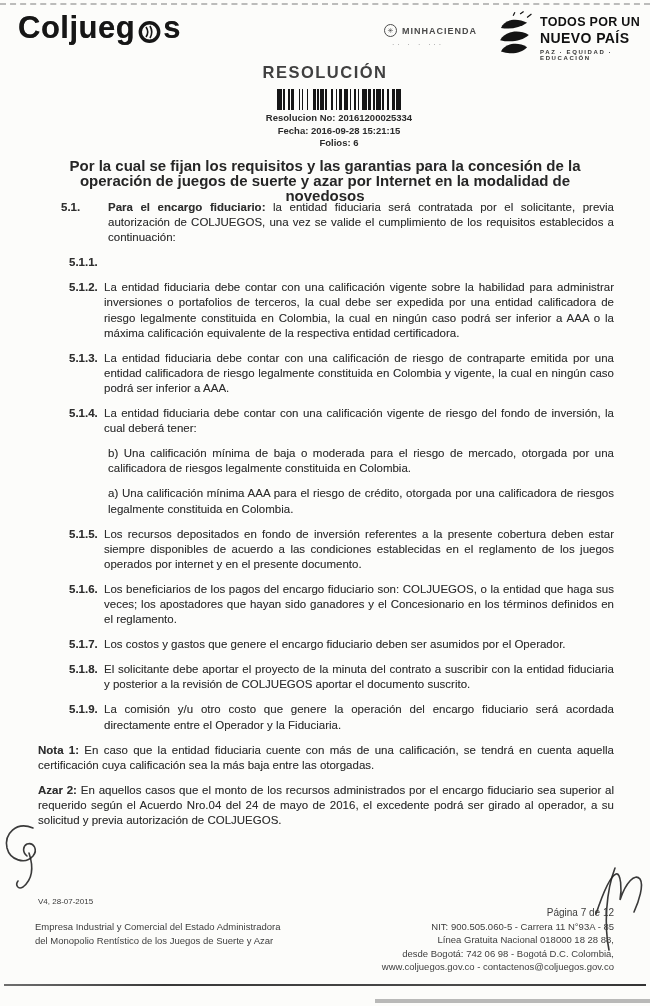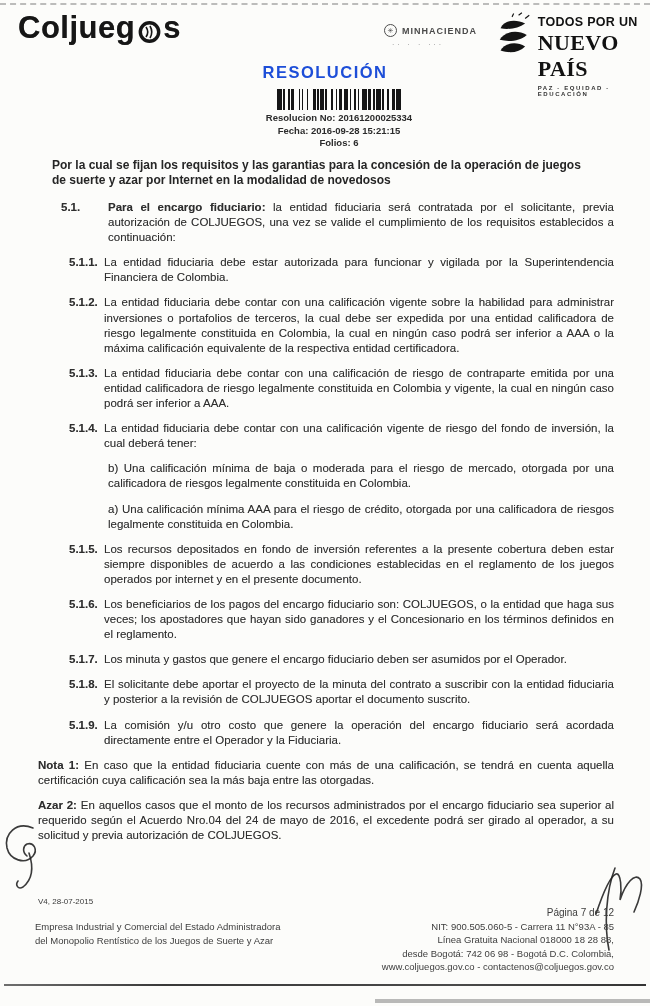--- a/index.html
+++ b/index.html
@@ -31,36 +31,36 @@
     width:13px; height:13px; border:1.3px solid #4d4d4d; border-radius:50%;
     display:flex; align-items:center; justify-content:center;
     font-size:7px; color:#4d4d4d; line-height:1;
   }
   .ministry-label { font-size:9px; letter-spacing:1px; color:#4a4a4a; font-weight:600; }
   .ministry-dots { position:absolute; left:392px; top:41px; font-size:7px; color:#9a9a9a; letter-spacing:3px; }
 
   .npais { position:absolute; left:494px; top:7px; display:flex; align-items:flex-start; gap:6px; }
   .npais-text { padding-top:8px; }
   .npais-l1 { font-size:12.5px; font-weight:800; color:#111; letter-spacing:.3px; }
-  .npais-l2 { font-size:22px; font-weight:800; color:#111; letter-spacing:.4px; margin-top:1px;font-family:Liberation Serif, serif; }
+  .npais-l2 { font-size:14px; font-weight:800; color:#111; letter-spacing:.4px; margin-top:1px; }
   .npais-tag { font-size:6px; letter-spacing:1.6px; color:#333; margin-top:3px; font-weight:600; }
 
   
   .doc-title {
     position:absolute; top:63px; left:0; right:0; text-align:center;
-    font-size:16.5px; font-weight:bold; letter-spacing:1.5px; color:#1d4ed8;
+    font-size:16.5px; font-weight:bold; letter-spacing:1.5px; color:#404040;
   }
   .stamp { position:absolute; top:89px; left:0; right:0; text-align:center;padding-left:28px; }
   .barcode { width:172px; height:21px; margin:0 auto 2px auto; white-space:nowrap; overflow:hidden; }
   .stamp-line { font-size:9.5px; font-weight:600; color:#2b2b2b; line-height:12.5px; }
 
   
   .subject {
-    position:absolute; top:158px; left:52px; right:52px; 
-    font-size:12px; font-weight:bold; line-height:15px; color:#262626;
+    position:absolute; top:158px; left:52px; right:52px; text-align:center;
+    font-size:15px; font-weight:bold; line-height:15px; color:#262626;
   }
   .body-flow {
     position:absolute; top:200px; left:38px; right:36px;
     font-size:11.5px; line-height:15.1px; text-align:justify;
     color:#2e2e2e; text-shadow:0 0 .4px rgba(0,0,0,.28);
   }
   .sec { display:flex; margin-bottom:10px; }
   .sec .num { flex:0 0 35px; margin-left:31px; font-weight:bold; }
   .sec.first .num { flex:0 0 47px; margin-left:23px; }
   .sec .txt { flex:1; }
@@ -129,21 +129,20 @@
 
   <div class="subject">Por la cual se fijan los requisitos y las garantias para la concesión de la operación de juegos de suerte y azar por Internet en la modalidad de novedosos</div>
 
   <div class="body-flow">
     <div class="sec first">
       <span class="num">5.1.</span>
       <span class="txt"><b>Para el encargo fiduciario:</b> <span>la entidad fiduciaria será contratada por el solicitante, previa autorización de COLJUEGOS, una vez se valide el cumplimiento de los requisitos establecidos a continuación:</span></span>
     </div>
     <div class="sec">
       <span class="num">5.1.1.</span>
-      <span class="txt">La entidad fiduciaria debe estar autorizada para funcionar y vigilada por la Superintendencia Financiera de Colombia.</span>
     </div>
     <div class="sec">
       <span class="num">5.1.2.</span>
       <span class="txt">La entidad fiduciaria debe contar con una calificación vigente sobre la habilidad para administrar inversiones o portafolios de terceros, la cual debe ser expedida por una entidad calificadora de riesgo legalmente constituida en Colombia, la cual en ningún caso podrá ser inferior a AAA o la máxima calificación equivalente de la respectiva entidad certificadora.</span>
     </div>
     <div class="sec">
       <span class="num">5.1.3.</span>
       <span class="txt">La entidad fiduciaria debe contar con una calificación de riesgo de contraparte emitida por una entidad calificadora de riesgo legalmente constituida en Colombia y vigente, la cual en ningún caso podrá ser inferior a AAA.</span>
     </div>
     <div class="sec">
@@ -155,21 +154,21 @@
     <div class="sec">
       <span class="num">5.1.5.</span>
       <span class="txt">Los recursos depositados en fondo de inversión referentes a la presente cobertura deben estar siempre disponibles de acuerdo a las condiciones establecidas en el reglamento de los juegos operados por internet y en el presente documento.</span>
     </div>
     <div class="sec">
       <span class="num">5.1.6.</span>
       <span class="txt">Los beneficiarios de los pagos del encargo fiduciario son: COLJUEGOS, o la entidad que haga sus veces; los apostadores que hayan sido ganadores y el Concesionario en los términos definidos en el reglamento.</span>
     </div>
     <div class="sec">
       <span class="num">5.1.7.</span>
-      <span class="txt">Los minuta y gastos que genere el encargo fiduciario deben ser asumidos por el Operador.</span>
+      <span class="txt">Los costos y gastos que genere el encargo fiduciario deben ser asumidos por el Operador.</span>
     </div>
     <div class="sec">
       <span class="num">5.1.8.</span>
       <span class="txt">El solicitante debe aportar el proyecto de la minuta del contrato a suscribir con la entidad fiduciaria y posterior a la revisión de COLJUEGOS aportar el documento suscrito.</span>
     </div>
     <div class="sec">
       <span class="num">5.1.9.</span>
       <span class="txt">La comisión y/u otro costo que genere la operación del encargo fiduciario será acordada directamente entre el Operador y la Fiduciaria.</span>
     </div>
     <div class="note">

